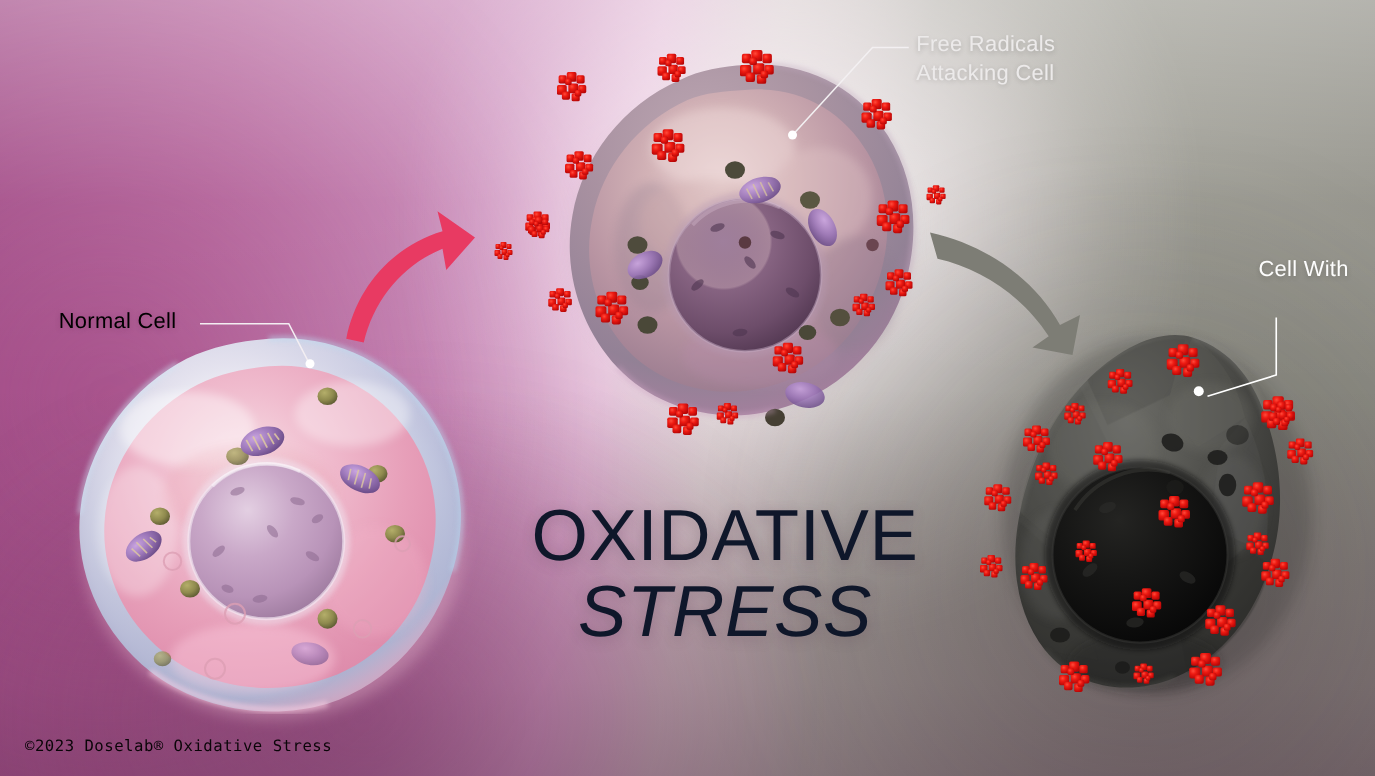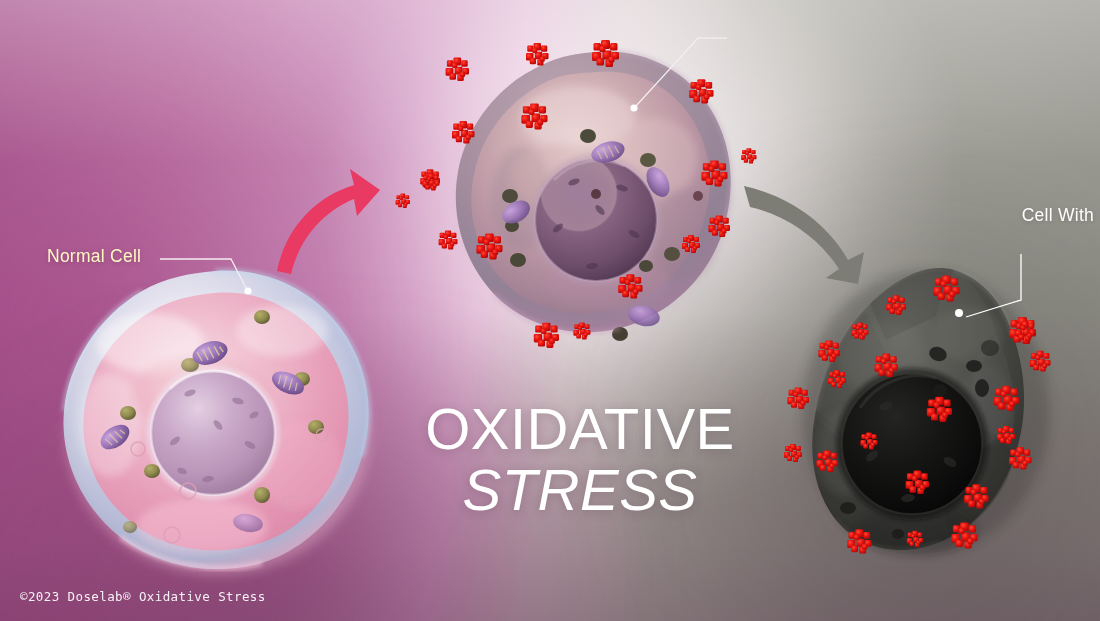--- a/index.html
+++ b/index.html
@@ -17,30 +17,30 @@
     background:radial-gradient(ellipse at 50% 50%,rgba(255,248,252,.95) 0%,rgba(255,246,251,.55) 32%,rgba(255,245,250,.16) 56%,rgba(255,255,255,0) 74%);
     filter:blur(14px);}
   .bg-leftdark{position:absolute;left:-160px;top:-80px;width:620px;height:800px;
     background:radial-gradient(ellipse at 40% 50%,rgba(150,60,120,.45) 0%,rgba(150,60,120,.12) 55%,rgba(0,0,0,0) 75%);filter:blur(24px);}
   .bg-rightdark{position:absolute;right:-120px;bottom:-160px;width:620px;height:640px;
     background:radial-gradient(ellipse at 50% 50%,rgba(40,40,36,.34) 0%,rgba(40,40,36,.10) 56%,rgba(0,0,0,0) 76%);filter:blur(26px);}
   .bg-botleft{position:absolute;left:-60px;bottom:-120px;width:700px;height:420px;
     background:radial-gradient(ellipse at 50% 60%,rgba(120,35,92,.45) 0%,rgba(120,35,92,.10) 58%,rgba(0,0,0,0) 78%);filter:blur(30px);}
 
   
-  .title{position:absolute;color:#ffffff;font-weight:400;letter-spacing:.5px;line-height:1.06;
+  .title{position:absolute;color:#0f172a;font-weight:400;letter-spacing:.5px;line-height:1.06;
     text-align:center;text-shadow:0 2px 10px rgba(90,60,80,.30);}
   #title{left:380px;top:398px;width:400px;font-size:58px;}
   #title .l2{display:block;font-style:italic;}
   .callout{position:absolute;color:#eceaea;font-size:17.5px;line-height:1.30;font-weight:300;
     letter-spacing:.25px;text-shadow:0 1px 4px rgba(0,0,0,.18);}
-  #lbl-normal{left:47px;top:245px;color:#fef9c3;text-shadow:0 1px 4px rgba(110,40,90,.35);}
+  #lbl-normal{left:47px;top:245px;color:#000000;text-shadow:0 1px 4px rgba(110,40,90,.35);}
   #lbl-free{left:733px;top:24px;}
-  #lbl-stress{right:6px;top:204px;text-align:left;color:#fdfdfd;}
-  #copyright{position:absolute;left:20px;top:589px;color:#ffffff;opacity:.93;
+  #lbl-stress{right:21px;top:204px;text-align:left;color:#fdfdfd;}
+  #copyright{position:absolute;left:20px;top:589px;color:#000000;opacity:.93;
     font-family:"DejaVu Sans Mono","Liberation Mono",monospace;font-size:12.5px;letter-spacing:.4px;}
 
   
   .leader{position:absolute;overflow:visible;pointer-events:none;}
   .leader circle{fill:#ffffff;}
 
   
   .arrow{position:absolute;}
 
   
@@ -442,20 +442,24 @@
 
   <div class="title" id="title">
     <span>OXIDATIVE</span>
     <span class="l2">STRESS</span>
   </div>
 
   <div class="callout" id="lbl-normal">
     <span>Normal Cell</span>
   </div>
 
+  <div class="callout" id="lbl-free">
+    <div>Free Radicals</div>
+    <div>Attacking Cell</div>
+  </div>
 
   <div class="callout" id="lbl-stress">
     <div>Cell With</div>
   </div>
 
   <div id="copyright">©2023 Doselab® Oxidative Stress</div>
 
 </div>
 
 </body></html>

